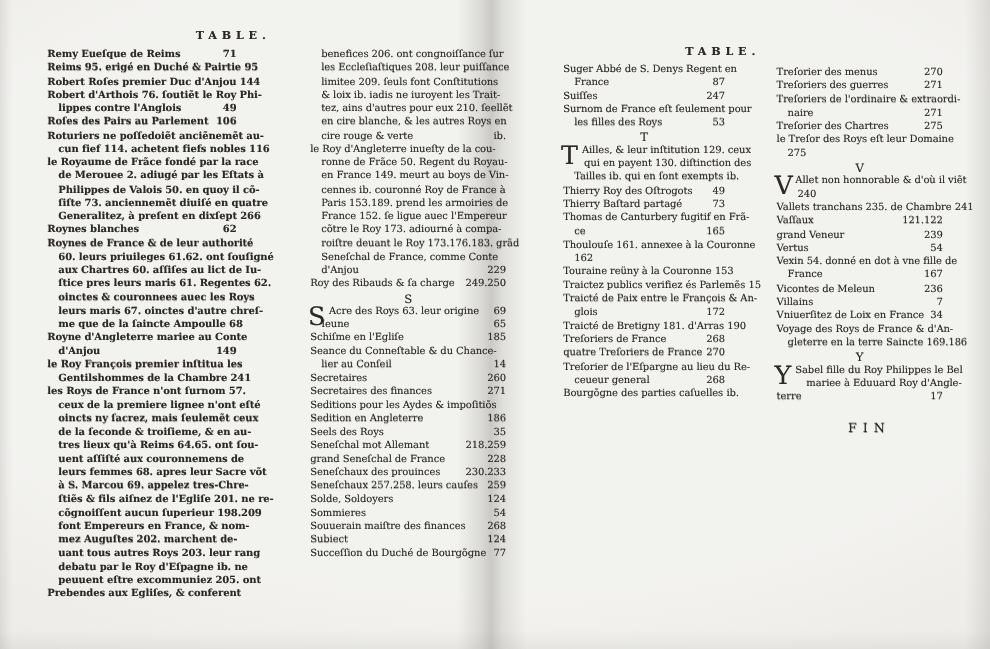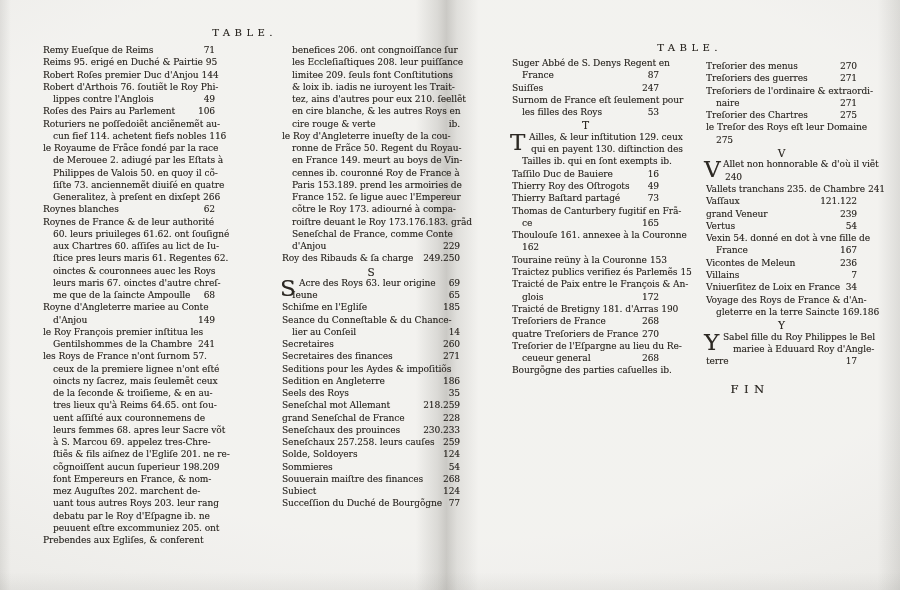--- a/index.html
+++ b/index.html
@@ -9,45 +9,46 @@
     background-image:
       linear-gradient(90deg, rgba(60,58,52,0.10) 0%, rgba(60,58,52,0) 1.2%),
       linear-gradient(270deg, rgba(60,58,52,0.12) 0%, rgba(60,58,52,0) 2.5%),
       linear-gradient(0deg, rgba(60,58,52,0.06) 0%, rgba(60,58,52,0) 3%),
       linear-gradient(90deg, rgba(0,0,0,0) 46.2%, rgba(110,107,100,0.18) 48.6%, rgba(110,107,100,0.30) 49.6%, rgba(110,107,100,0.14) 50.8%, rgba(0,0,0,0) 53.2%),
       radial-gradient(ellipse 130% 110% at 50% 42%, rgba(255,255,255,0.35) 45%, rgba(120,117,110,0.10) 100%);
     font-family:"DejaVu Serif","Liberation Serif",serif;
     color:#2C2823;
   }
   .page-header{
-    position:absolute;height:13px;width:130px;text-align:right;
+    position:absolute;height:13px;width:130px;text-align:center;
     font-size:10px;letter-spacing:4.5px;white-space:pre;
     text-shadow:0.2px 0.2px 0.4px rgba(44,40,35,0.45);
+    font-weight:bold;
   }
   #hdr-left{left:147px;top:27px;}
   #hdr-right{left:592px;top:42px;}
   .col{position:absolute;font-size:9px;letter-spacing:-0.05px;
        text-shadow:0.2px 0.2px 0.4px rgba(44,40,35,0.40);}
-  #col-l1{left:43px;top:45px;width:172px;}
+  #col-l1{left:43px;top:45px;width:172px;font-weight:bold;}
   #col-l2{left:238px;top:45px;width:178px;margin-left:44px;}
   #col-r1{left:478px;top:58px;width:181px;}
   #col-r2{left:672px;top:61px;width:185px;}
   .line{display:flex;align-items:baseline;position:relative;height:12.25px;white-space:pre;}
   #col-r1 .line,#col-r2 .line{height:12.3px;margin-left:34px;}
   .line .t{flex:0 0 auto;}
   .line .n{margin-left:auto;padding-left:3px;flex:0 0 auto;}
   .line.i1 .t:first-child{padding-left:10px;}
   .line.i2 .t:first-child{padding-left:19px;}
   .line.i3 .t:first-child{padding-left:27px;}
   .line.sec{display:block;text-align:center;font-size:10.5px;height:12.25px;}
   .line.hascap > .t{padding-left:17px;}
   .cap{position:absolute;left:-2px;top:-1px;font-size:23px;line-height:23px;
        text-shadow:0.3px 0.3px 0.5px rgba(44,40,35,0.45);}
   .fin{
-    position:absolute;left:690px;top:382px;width:120px;text-align:center;
+    position:absolute;left:690px;top:382px;width:120px;text-align:right;
     font-size:11.5px;letter-spacing:5.5px;white-space:pre;
     text-shadow:0.2px 0.2px 0.4px rgba(44,40,35,0.45);
   }
 </style>
 </head>
 <body>
 
 <div class="scan">
   <div class="page-header" id="hdr-left">TABLE.</div>
   <div class="page-header" id="hdr-right">TABLE.</div>
@@ -138,21 +139,20 @@
   <div class="col" id="col-r1">
       <div class="line"><span class="t">Suger Abbé de S. Denys Regent en</span></div>
       <div class="line i1"><span class="t">France</span><span class="n">87</span></div>
       <div class="line"><span class="t">Suiſſes</span><span class="n">247</span></div>
       <div class="line"><span class="t">Surnom de France eſt ſeulement pour</span></div>
       <div class="line i1"><span class="t">les filles des Roys</span><span class="n">53</span></div>
       <div class="line sec">T</div>
       <div class="line hascap"><span class="cap">T</span><span class="t">Ailles, &amp; leur inſtitution 129. ceux</span></div>
       <div class="line i2"><span class="t">qui en payent 130. diſtinction des</span></div>
       <div class="line i1"><span class="t">Tailles ib. qui en ſont exempts</span><span class="n">ib.</span></div>
-      <div class="line"><span class="t">Taſſilo Duc de Bauiere</span><span class="n">16</span></div>
       <div class="line"><span class="t">Thierry Roy des Oſtrogots</span><span class="n">49</span></div>
       <div class="line"><span class="t">Thierry Baſtard partagé</span><span class="n">73</span></div>
       <div class="line"><span class="t">Thomas de Canturbery fugitif en Frã-</span></div>
       <div class="line i1"><span class="t">ce</span><span class="n">165</span></div>
       <div class="line"><span class="t">Thoulouſe 161. annexee à la Couronne</span></div>
       <div class="line i1"><span class="t">162</span></div>
       <div class="line"><span class="t">Touraine reüny à la Couronne</span><span class="n">153</span></div>
       <div class="line"><span class="t">Traictez publics verifiez és Parlemẽs</span><span class="n">15</span></div>
       <div class="line"><span class="t">Traicté de Paix entre le François &amp; An-</span></div>
       <div class="line i1"><span class="t">glois</span><span class="n">172</span></div>

